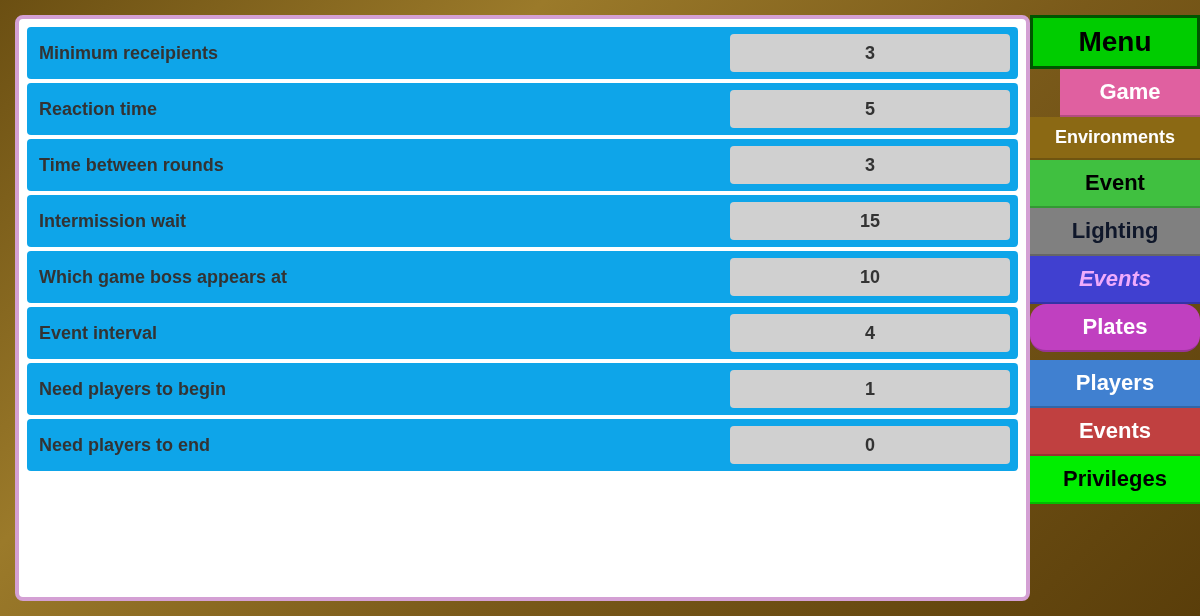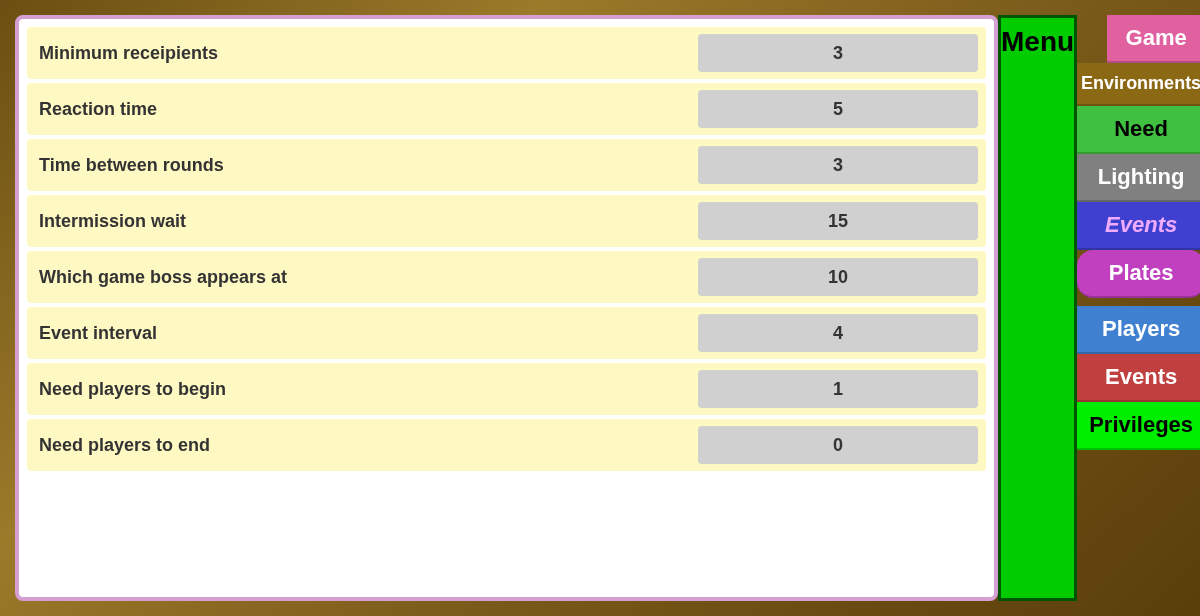--- a/index.html
+++ b/index.html
@@ -40,21 +40,21 @@
       padding: 8px;
       display: flex;
       flex-direction: column;
       gap: 4px;
       overflow: hidden;
     }
 
     .setting-row {
       display: flex;
       align-items: center;
-      background: #fef9c3;
+      background: #0ea5e9;
       border-radius: 4px;
       min-height: 52px;
       padding: 4px 8px;
     }
 
     .setting-label {
       flex: 1;
       font-size: 18px;
       font-weight: bold;
       color: #333;
@@ -69,23 +69,23 @@
       display: flex;
       align-items: center;
       justify-content: center;
       font-size: 18px;
       font-weight: bold;
       color: #333;
     }
 
     
     .sidebar {
-      width: 202px;
+      width: 170px;
       display: flex;
-      flex-direction: row;
+      flex-direction: column;
       align-items: stretch;
       padding: 0;
     }
 
     .menu-header {
       background: #00CC00;
       text-align: center;
       font-size: 28px;
       font-weight: bold;
       color: #000;
@@ -98,21 +98,21 @@
       font-size: 22px;
       font-weight: bold;
       padding: 10px 4px;
       cursor: pointer;
       border-bottom: 2px solid rgba(0,0,0,0.2);
     }
 
     .menu-item.game     { background: #E060A0; color: #fff; margin-left: 30px; }
     .menu-item.environments { background: #8B6914; color: #fff; font-size: 18px; text-align: center; }
     .menu-item.music    { background: #40C040; color: #000; }
-    .menu-item.lighting { background: #808080; color: #ffffff; text-align: center; }
+    .menu-item.lighting { background: #808080; color: #0f172a; text-align: center; }
     .menu-item.events   { background: #4040D0; color: #f0abfc; font-style: italic; }
     .menu-item.plates   { background: #C040C0; color: #fff; border-radius: 16px; }
     .menu-item.players  { background: #4080D0; color: #fff; margin-top: 8px; }
     .menu-item.bosses   { background: #C04040; color: #fff; }
     .menu-item.privileges { background: #00EE00; color: #000; }
   </style>
 </head>
 <body>
 
 <div class="background"></div>
@@ -152,21 +152,21 @@
         <div class="setting-label">Need players to end</div>
         <div class="setting-value-box">0</div>
       </div>
     </div>
 
   <div class="sidebar">
     <div class="menu-header">Menu</div>
     <div id="menu-items-container">
         <div class="menu-item game">Game</div>
         <div class="menu-item environments">Environments</div>
-        <div class="menu-item music">Need</div>
+        <div class="menu-item music">Event</div>
         <div class="menu-item lighting">Lighting</div>
         <div class="menu-item events">Events</div>
         <div class="menu-item plates">Plates</div>
         <div class="menu-item players">Players</div>
         <div class="menu-item bosses">Events</div>
         <div class="menu-item privileges">Privileges</div>
       </div>
   </div>
 
 </div>

